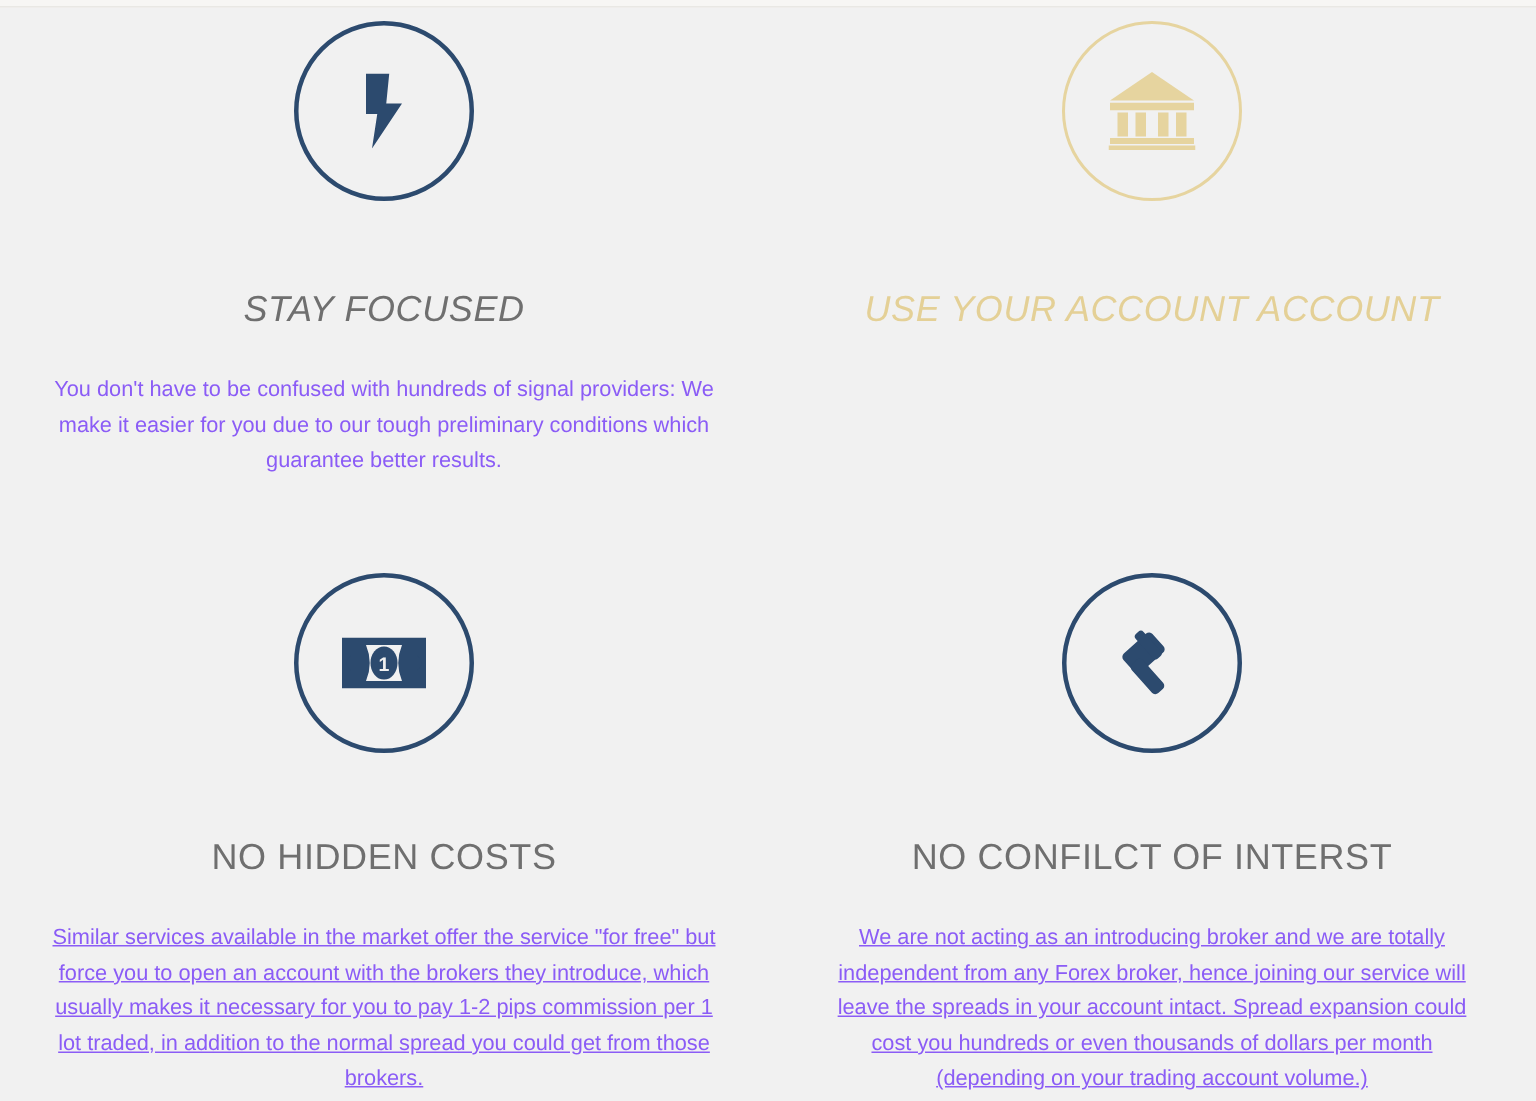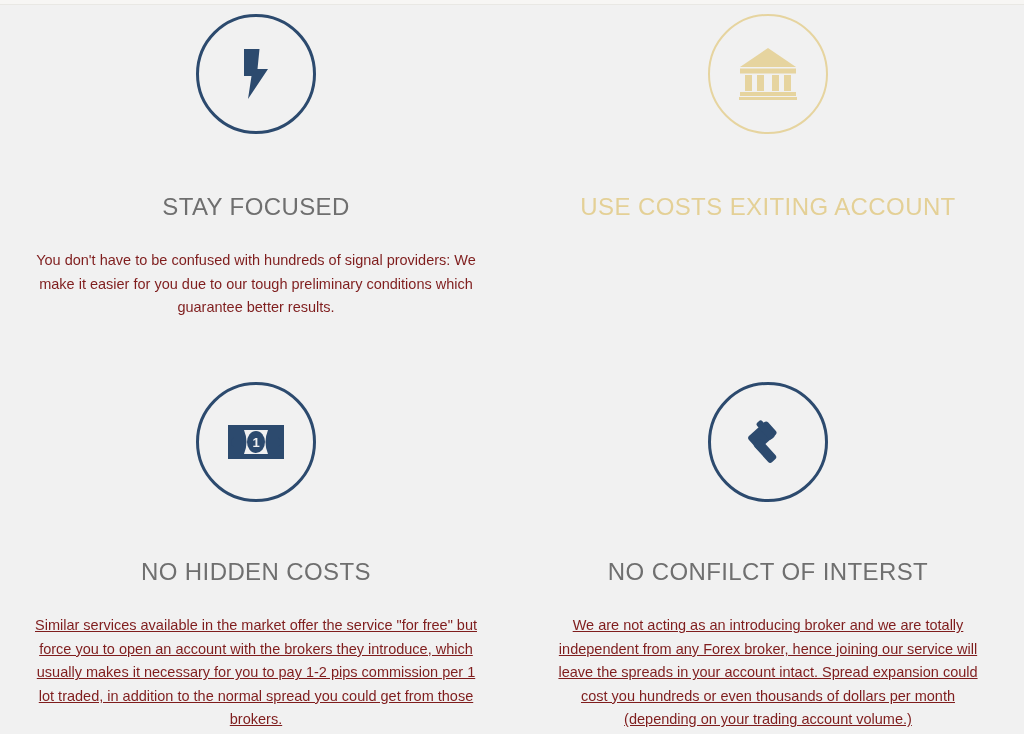--- a/index.html
+++ b/index.html
@@ -62,28 +62,28 @@
   .icon-circle svg { display: block; }
 
   .feature-title {
     font-size: 24px;
     font-weight: 400;
     letter-spacing: 0.4px;
     color: #6f6f6f;
     margin: 0;
     line-height: 1.1;
   }
-  .row-top .feature-title { margin-top: 60px; }
+  .row-top .feature-title { margin-top: 60px; font-style: italic; }
   .row-bottom .feature-title { margin-top: 57px; }
   .feature-title.gold { color: #e4d096; }
 
   .feature-text {
     font-size: 14.5px;
     line-height: 23.5px;
-    color: #7f1d1d;
+    color: #8b5cf6;
     margin: 0;
     width: 442px;
     font-weight: 400;
   }
   .row-top .feature-text { margin-top: 29px; }
   .row-bottom .feature-text { margin-top: 29px; text-decoration: underline; }
 </style>
 </head>
 <body>
 
@@ -113,21 +113,21 @@
             <rect x="6" y="27" width="7" height="16"></rect>
             <rect x="18" y="27" width="7" height="16"></rect>
             <rect x="33" y="27" width="7" height="16"></rect>
             <rect x="45" y="27" width="7" height="16"></rect>
             <rect x="1" y="44" width="56" height="4"></rect>
             <rect x="0" y="49" width="58" height="3"></rect>
           </g>
         </svg>
       </span>
     </div>
-    <h3 class="feature-title gold">USE COSTS EXITING ACCOUNT</h3>
+    <h3 class="feature-title gold">USE YOUR ACCOUNT ACCOUNT</h3>
   </div>
 
   <div class="feature-card card-row-bottom row-bottom">
     <div class="icon-circle">
       <span>
         <svg width="56" height="34" viewBox="0 0 56 34" aria-hidden="true">
           <path d="M0 0 H56 V34 H0 Z M0 0" fill="#2c4a6e"></path>
           <path d="M6 5 H50 V29 H6 Z" fill="#f1f1f1"></path>
           <path d="M6 5 L6 12 Q0 17 6 22 L6 29 L16 29 Q21 17 16 5 Z" fill="#2c4a6e"></path>
           <path d="M50 5 L50 12 Q56 17 50 22 L50 29 L40 29 Q35 17 40 5 Z" fill="#2c4a6e"></path>

